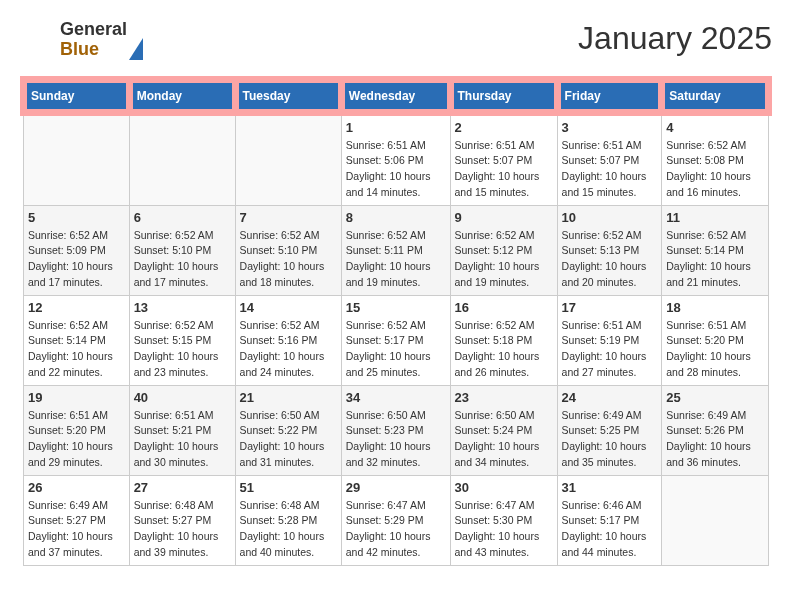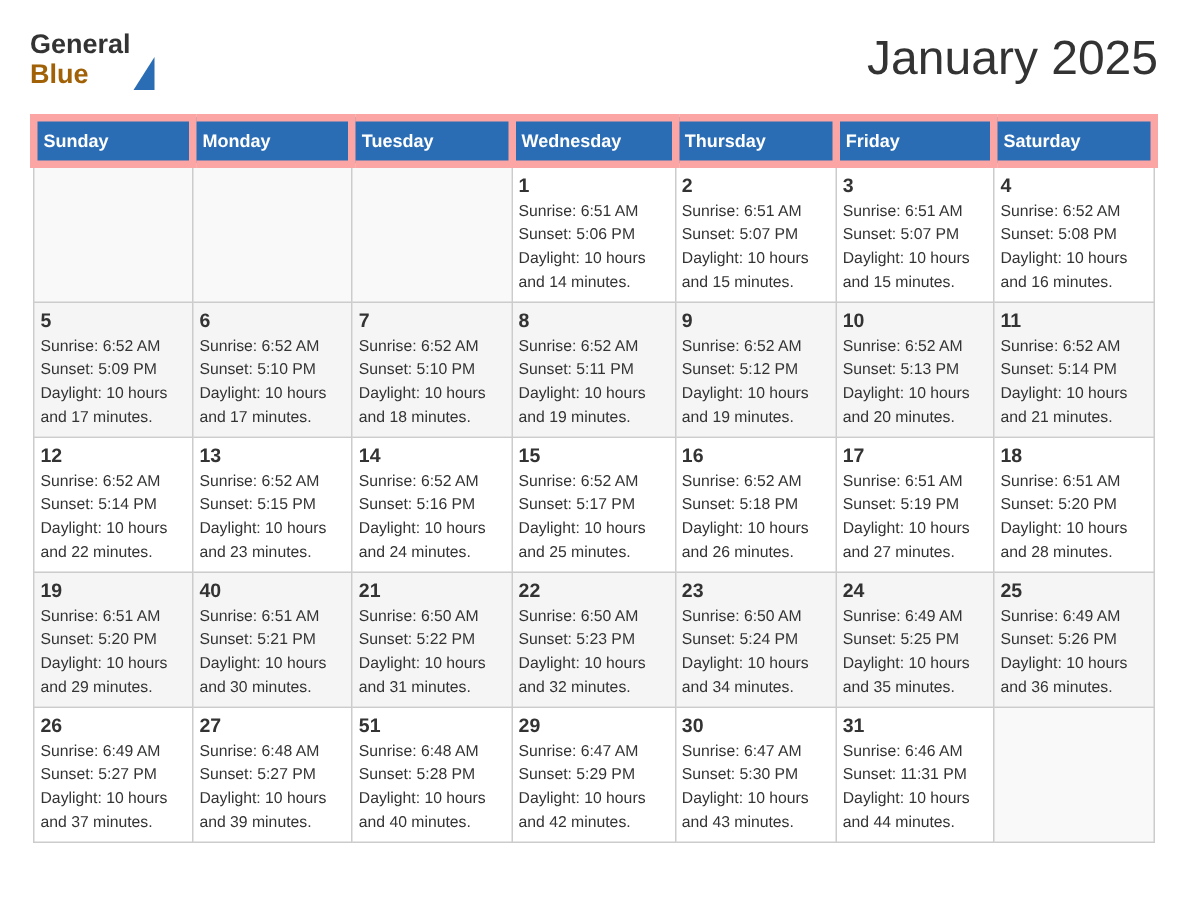--- a/index.html
+++ b/index.html
@@ -12,20 +12,21 @@
     }
     .header {
       display: flex;
       justify-content: space-between;
       align-items: flex-start;
       margin-bottom: 16px;
     }
     .logo {
       display: flex;
       align-items: flex-start;
+      margin-left: 40px;
     }
     .logo-text {
       display: flex;
       flex-direction: column;
       font-size: 18px;
       font-weight: bold;
       line-height: 1.1;
     }
     .logo-general { color: #333; }
     .logo-blue { color: #a16207; }
@@ -56,21 +57,21 @@
       border-collapse: collapse;
       font-size: 11px;
     }
     thead tr th {
       background-color: #2a6db5;
       color: #fff;
       padding: 6px 4px;
       text-align: left;
       font-size: 12px;
       font-weight: bold;
-      border: 5px solid #fca5a5;
+      border: 7px solid #fca5a5;
     }
     tbody tr td {
       border: 1px solid #ccc;
       vertical-align: top;
       padding: 4px;
       width: 113px;
       min-height: 70px;
       background: #fff;
     }
     tbody tr:nth-child(even) td {
@@ -251,21 +252,21 @@
 Sunset: 5:21 PM
 Daylight: 10 hours and 30 minutes.</div>
         </td>
         <td>
           <span class="day-number">21</span>
           <div class="day-info" style="white-space: pre-line;">Sunrise: 6:50 AM
 Sunset: 5:22 PM
 Daylight: 10 hours and 31 minutes.</div>
         </td>
         <td>
-          <span class="day-number">22</span>
+          <span class="day-number">34</span>
           <div class="day-info" style="white-space: pre-line;">Sunrise: 6:50 AM
 Sunset: 5:23 PM
 Daylight: 10 hours and 32 minutes.</div>
         </td>
         <td>
           <span class="day-number">23</span>
           <div class="day-info" style="white-space: pre-line;">Sunrise: 6:50 AM
 Sunset: 5:24 PM
 Daylight: 10 hours and 34 minutes.</div>
         </td>
@@ -309,19 +310,19 @@
         </td>
         <td>
           <span class="day-number">30</span>
           <div class="day-info" style="white-space: pre-line;">Sunrise: 6:47 AM
 Sunset: 5:30 PM
 Daylight: 10 hours and 43 minutes.</div>
         </td>
         <td>
           <span class="day-number">31</span>
           <div class="day-info" style="white-space: pre-line;">Sunrise: 6:46 AM
-Sunset: 11:31 PM
+Sunset: 5:17 PM
 Daylight: 10 hours and 44 minutes.</div>
         </td>
         <td class="empty"></td>
       </tr>
     </tbody>
 </table>
 
 </body></html>

